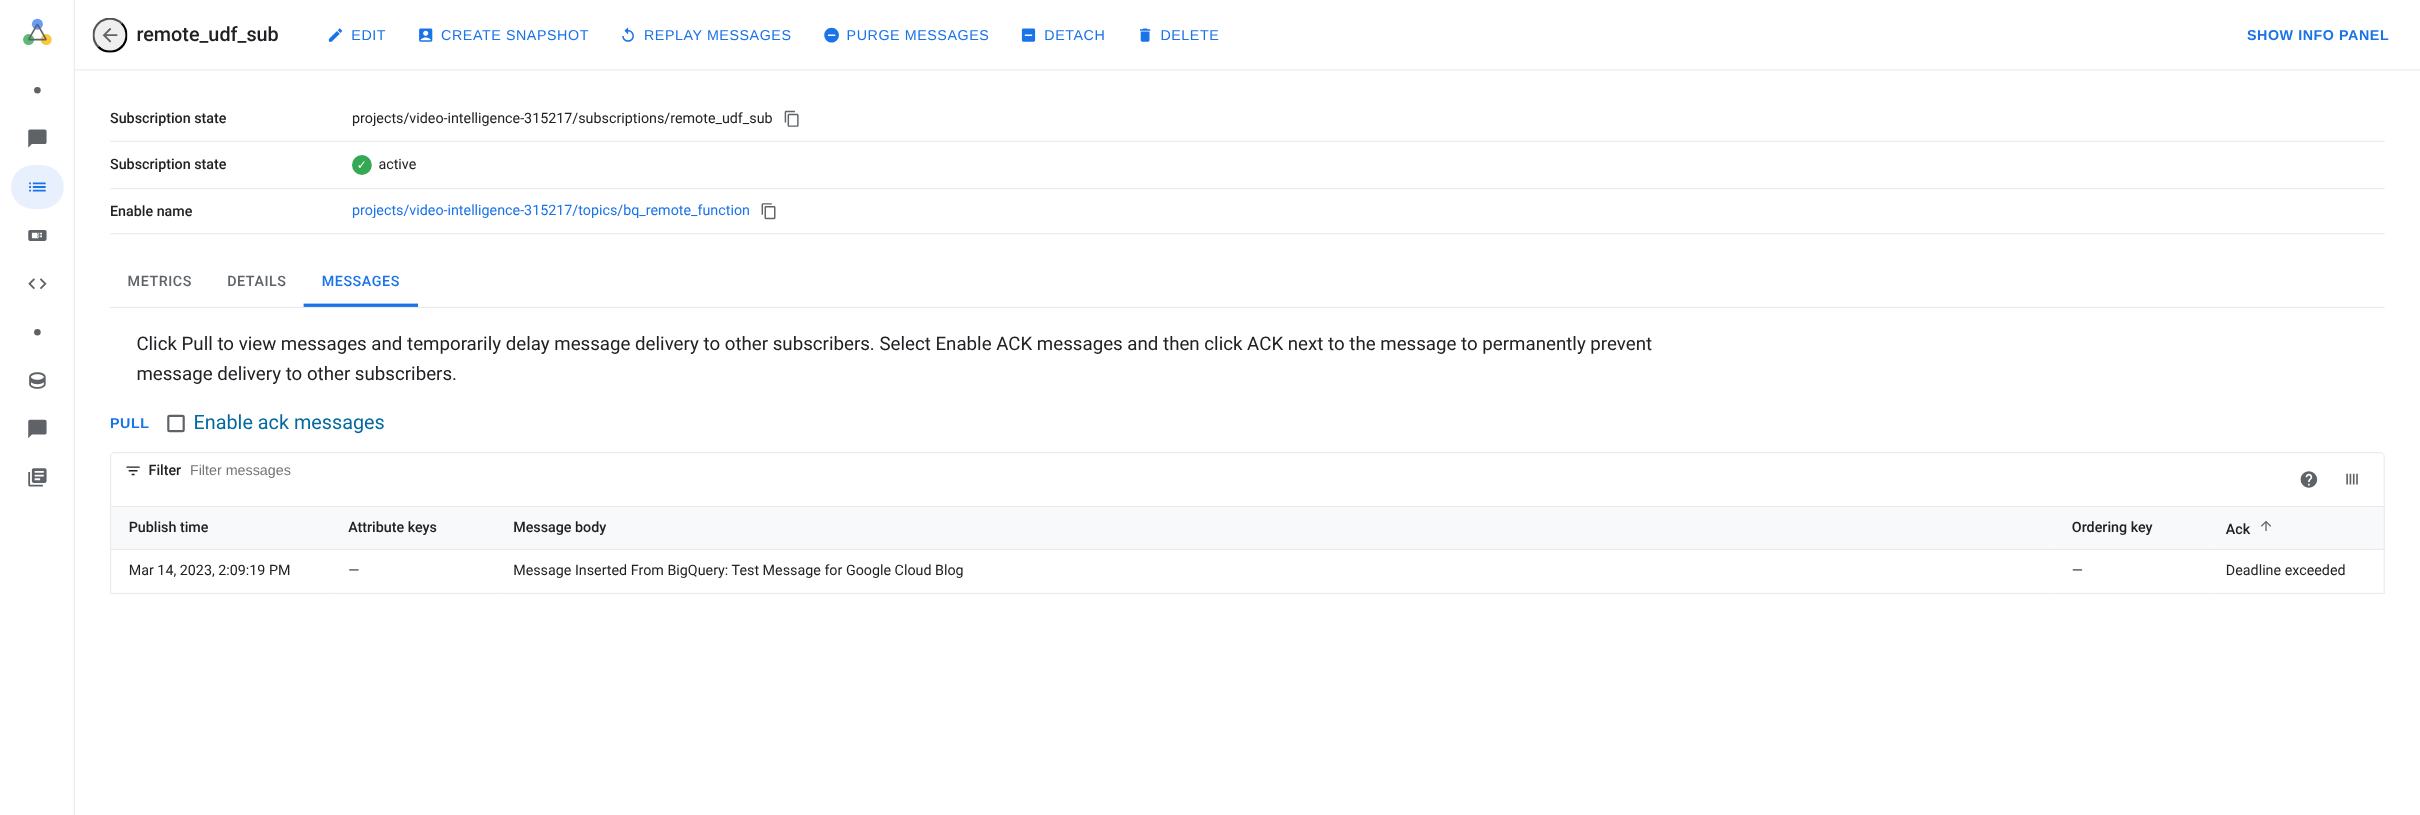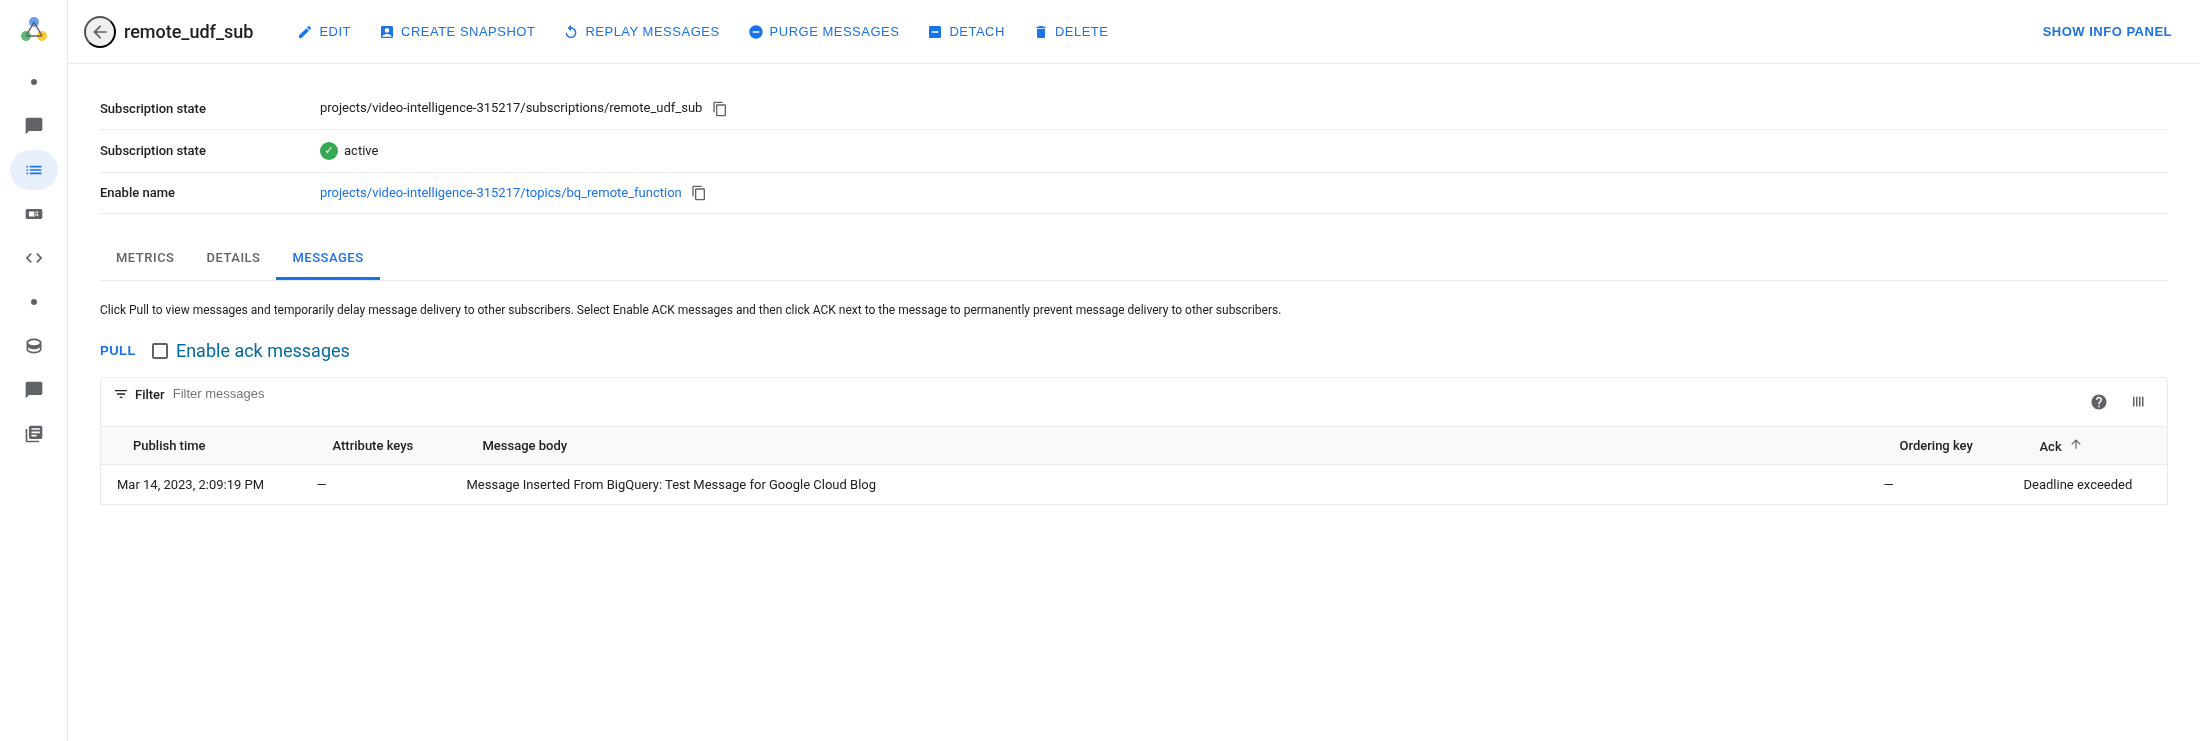--- a/index.html
+++ b/index.html
@@ -189,25 +189,26 @@
       text-transform: uppercase;
       letter-spacing: 0.5px;
     }
     .tab.active {
       color: #1a73e8;
       border-bottom: 3px solid #1a73e8;
     }
 
     
     .messages-description {
-      font-size: 12px;
+      font-size: 17px;
       color: #202124;
       line-height: 1.6;
       margin-bottom: 20px;
       max-width: 1400px;
+      margin-left: 24px;
     }
 
     
     .pull-row {
       display: flex;
       align-items: center;
       gap: 16px;
       margin-bottom: 16px;
     }
     .pull-btn {
@@ -285,21 +286,21 @@
     
     .messages-table {
       width: 100%;
       border-collapse: collapse;
       border: 1px solid #e8eaed;
       border-top: none;
       font-size: 13px;
     }
     .messages-table th {
       background: #f8f9fa;
-      padding: 10px 32px;
+      padding: 10px 16px;
       text-align: left;
       font-weight: 500;
       color: #202124;
       border-bottom: 1px solid #e8eaed;
       white-space: nowrap;
     }
     .messages-table td {
       padding: 12px 16px;
       border-bottom: 1px solid #e8eaed;
       color: #202124;

